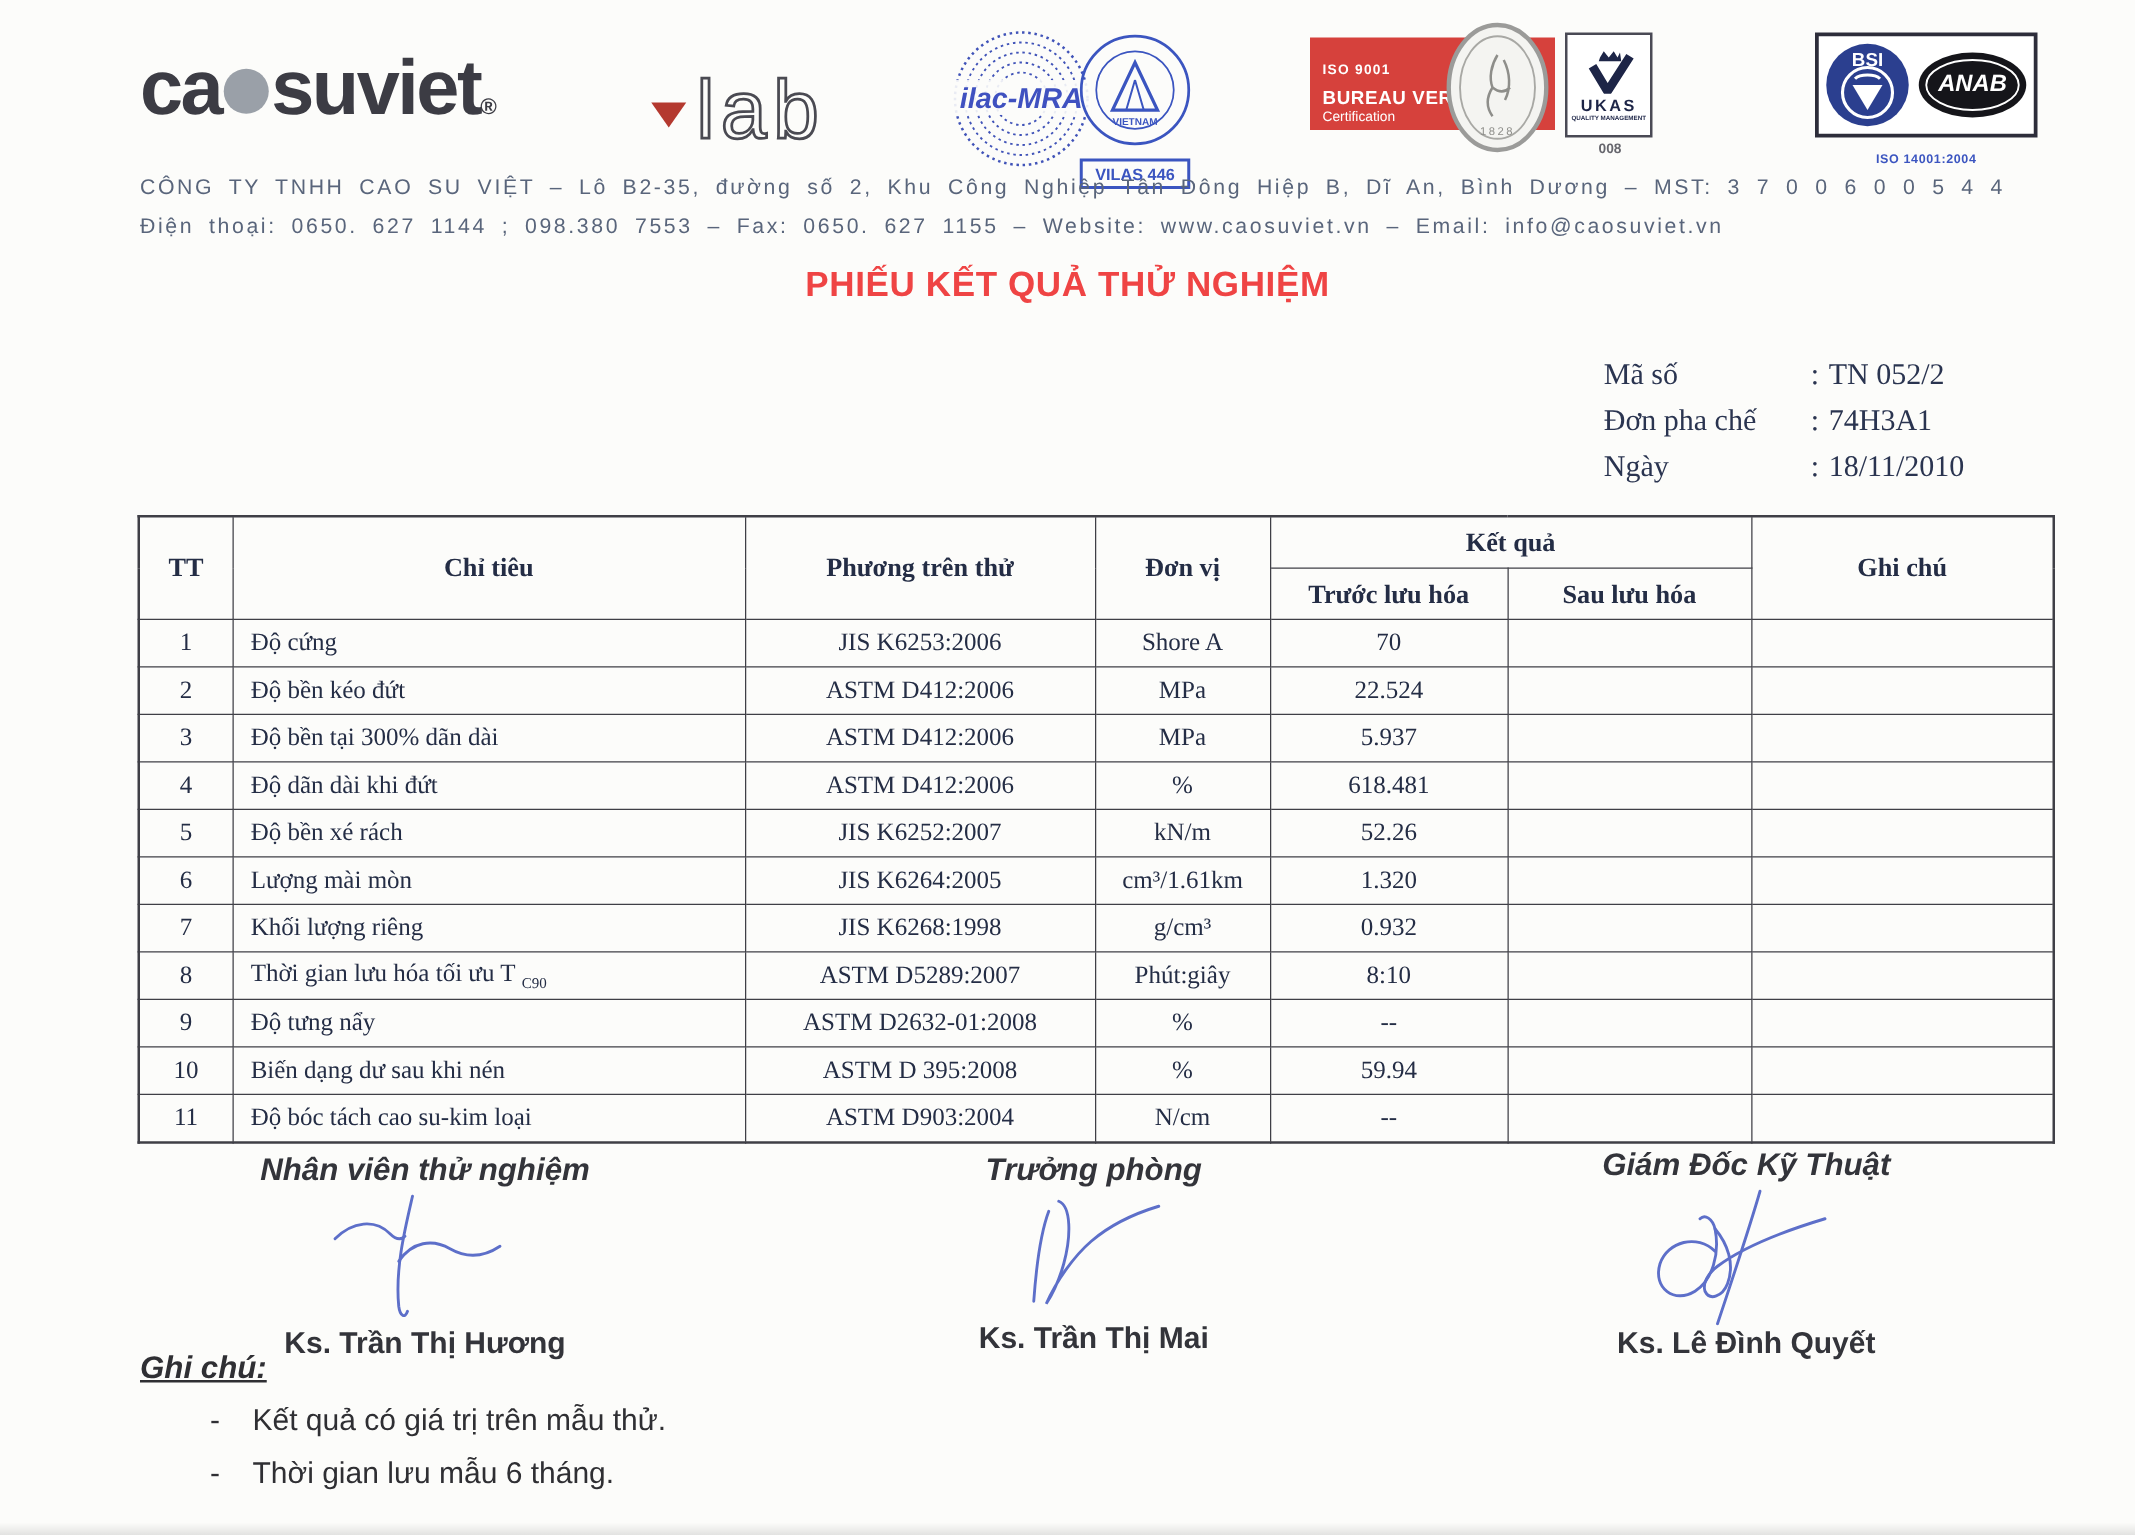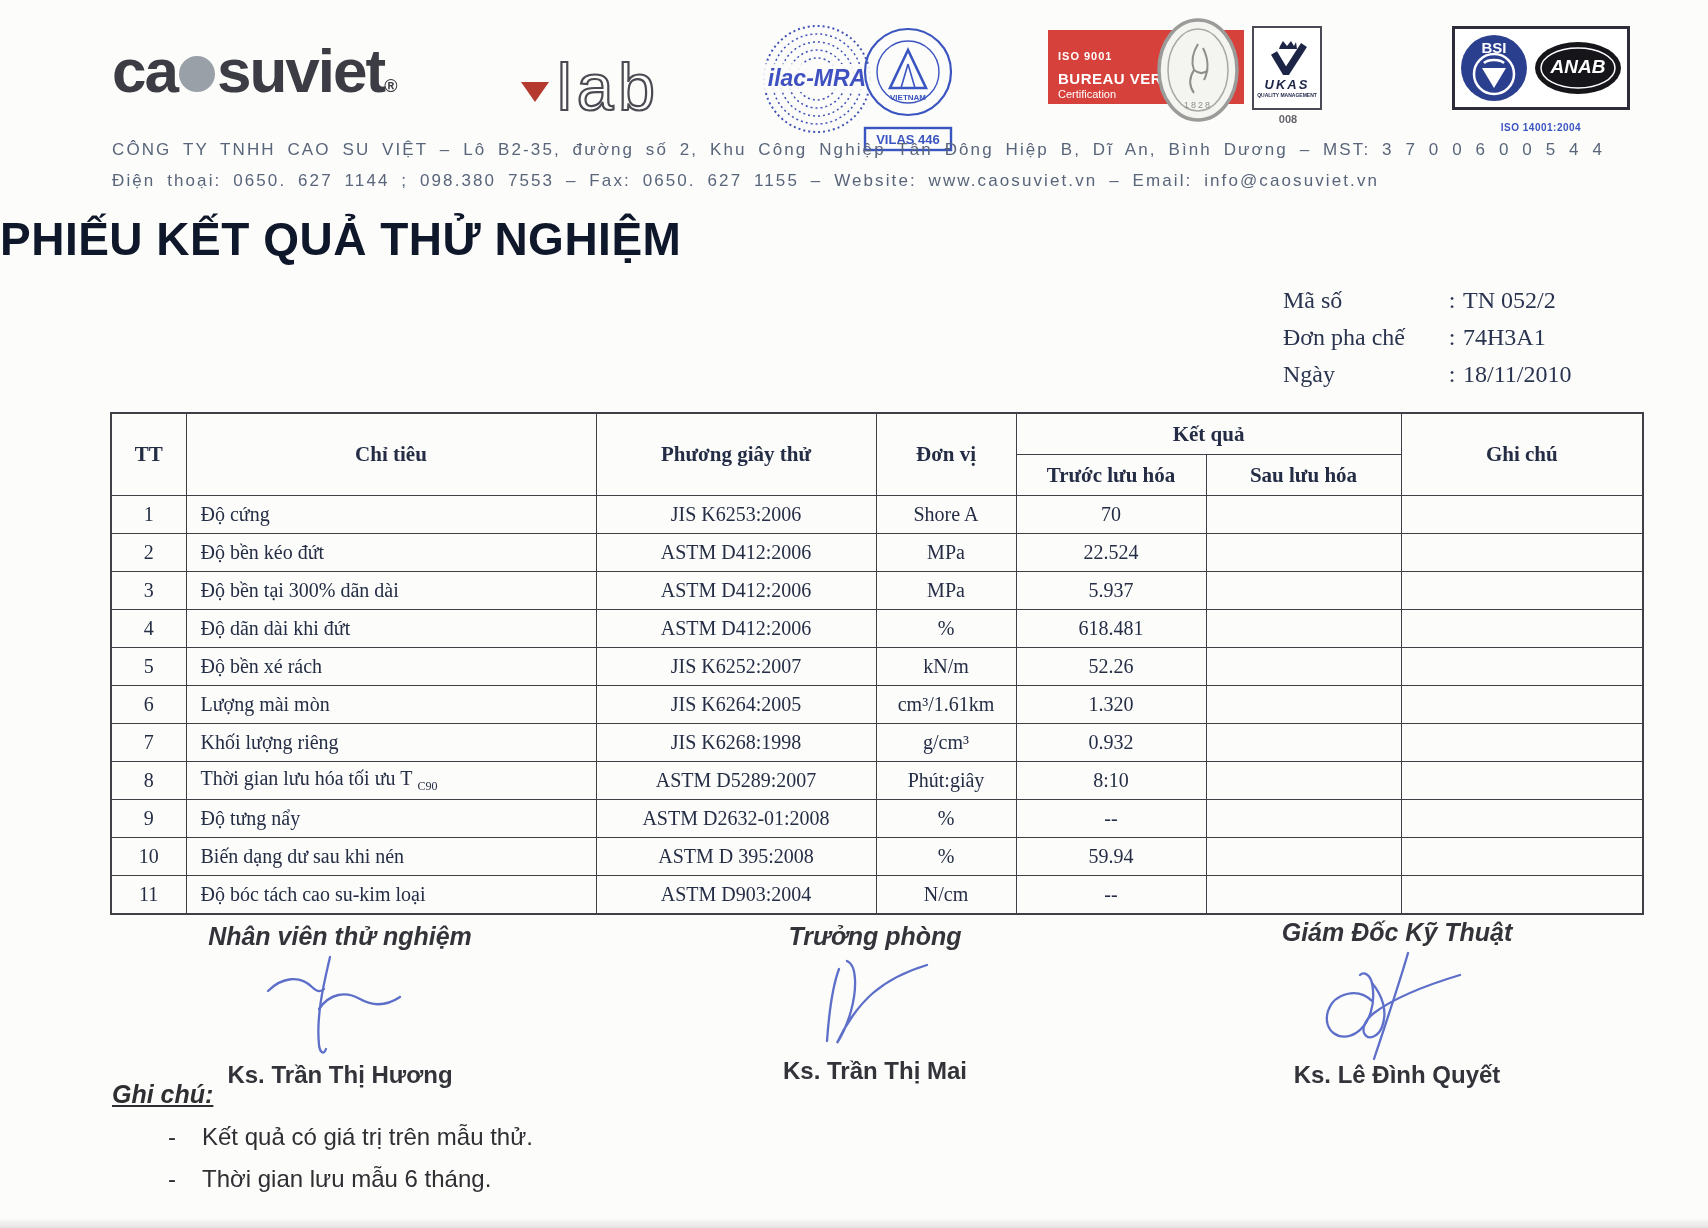--- a/index.html
+++ b/index.html
@@ -20,38 +20,38 @@
   .iso-badge{position:absolute;left:1048px;top:30px;width:196px;height:74px;background:#d6413c;
              color:#fff;padding:20px 10px;box-sizing:border-box;}
   .iso-l1{font-size:11px;font-weight:bold;letter-spacing:1px;}
   .iso-l2{font-size:15px;font-weight:bold;margin-top:8px;letter-spacing:.5px;}
   .iso-l3{font-size:11px;margin-top:1px;}
   .medallion{position:absolute;left:1156px;top:16px;}
 
   .ukas{position:absolute;left:1252px;top:26px;width:72px;text-align:center;}
   .ukas-box{border:2px solid #4a4a55;background:#fff;width:70px;height:84px;box-sizing:border-box;
             display:flex;flex-direction:column;align-items:center;justify-content:center;}
-  .ukas-label{font-size:13px;font-weight:bold;color:#1d2547;letter-spacing:2px;margin-top:2px;font-style:italic;}
+  .ukas-label{font-size:13px;font-weight:bold;color:#1d2547;letter-spacing:2px;margin-top:2px;}
   .ukas-sub{font-size:5px;color:#1d2547;font-weight:bold;line-height:1.2;}
   .ukas-number{font-size:11px;font-weight:bold;color:#66666d;margin-top:3px;}
 
   .bsi-box{position:absolute;left:1452px;top:26px;width:178px;height:84px;border:3px solid #2d2d3a;
            background:#fff;box-sizing:border-box;display:flex;align-items:center;justify-content:space-evenly;}
   .bsi-caption{position:absolute;left:1452px;top:122px;width:178px;text-align:center;
                font-size:10px;font-weight:bold;color:#3b55c0;letter-spacing:.5px;}
 
   
   .company-line{position:absolute;left:112px;width:1560px;white-space:nowrap;
                 font-size:17px;color:#59657b;letter-spacing:2.1px;word-spacing:5px;}
   .company-line.l1{top:140px;}
   .company-line.l2{top:171px;}
 
   
-  .title{position:absolute;left:0;top:212px;width:1708px;
-         font-size:46px;font-weight:bold;color:#0f172a;letter-spacing:.5px;}
+  .title{position:absolute;left:0;top:212px;width:1708px;text-align:center;
+         font-size:28px;font-weight:bold;color:#ef4444;letter-spacing:.5px;}
   .meta{position:absolute;left:1283px;top:282px;font-family:"Liberation Serif",serif;
         font-size:24px;color:#2a3450;}
   .meta-row{display:flex;height:37px;align-items:center;}
   .meta-label{width:158px;}
   .meta-sep{width:22px;text-align:center;}
 
   
   .table-wrap{position:absolute;left:110px;top:412px;}
   table{border-collapse:collapse;table-layout:fixed;width:1532px;border:2.5px solid #3f3f46;
         font-family:"Liberation Serif",serif;color:#242d45;}
@@ -197,21 +197,21 @@
           <col style="width:280px">
           <col style="width:140px">
         <col style="width:190px">
           <col style="width:195px">
           <col style="width:242px">
       </colgroup>
       <thead>
         <tr class="h1">
           <th rowspan="2">TT</th>
           <th rowspan="2">Chỉ tiêu</th>
-          <th rowspan="2">Phương giây thử</th>
+          <th rowspan="2">Phương trên thử</th>
           <th rowspan="2">Đơn vị</th>
           <th colspan="2">Kết quả</th>
           <th rowspan="2">Ghi chú</th>
         </tr>
         <tr class="h2">
           <th>Trước lưu hóa</th>
           <th>Sau lưu hóa</th>
         </tr>
       </thead>
       <tbody>

